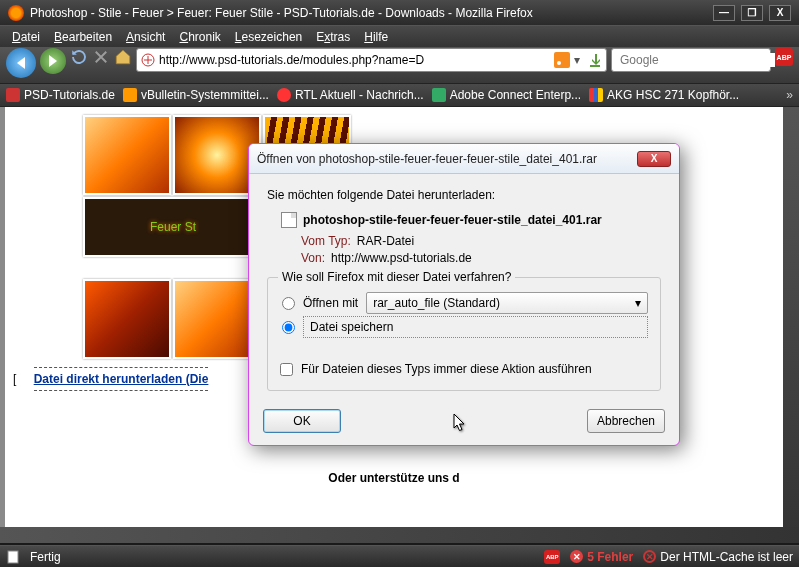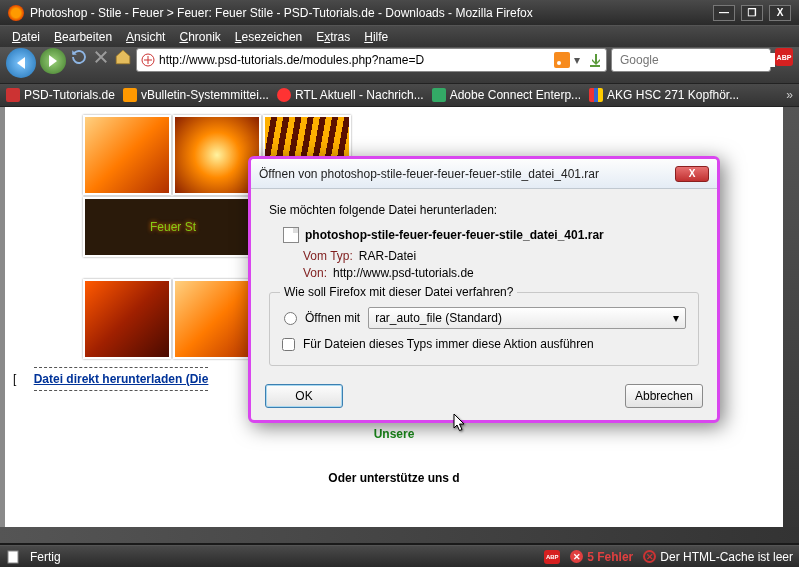--- a/index.html
+++ b/index.html
@@ -39,38 +39,38 @@
 .thumbs{display:flex;gap:2px;margin:0 0 4px 70px;flex-wrap:wrap;width:320px}
 .th{width:88px;height:80px;background:linear-gradient(135deg,#ff9a00,#ff3a00,#7a1500);border:2px solid #fff;box-shadow:0 0 2px rgba(0,0,0,.4)}
 .th.t1{background:linear-gradient(135deg,#ffd080,#ff7a00,#b03000)}
 .th.t2{background:radial-gradient(circle,#fff3a0,#ff8a00 40%,#8a2000)}
 .th.t4{background:repeating-linear-gradient(100deg,#ffb000 0 6px,#5a1000 6px 12px)}
 .th.t5{width:180px;height:60px;background:#2a1a0a;display:flex;align-items:center;justify-content:center;color:#84cc16;font-family:"Old English Text MT",serif;font-size:22px;text-shadow:0 0 4px #ff7a00}
 .th.t6{background:linear-gradient(135deg,#ff5a00,#a02000,#4a0a00)}
 .dllink{color:#003399;text-decoration:underline;font-weight:bold;margin:4px 0 0 14px;display:inline-block;border-bottom:1px dashed #555;border-top:1px dashed #555;padding:4px 0}
 .greentext{color:#1a8a1a;font-weight:bold;text-align:center;margin-top:36px}
 .boldtext{font-weight:bold;text-align:center;margin-top:30px}
-.dialog{position:absolute;left:248px;top:156px;width:472px;background:#f0f0f0;border:3px solid #d946ef;box-shadow:4px 4px 20px rgba(0,0,0,.5);border-radius:6px;overflow:hidden}
+.dialog{position:absolute;left:248px;top:143px;width:432px;background:#f0f0f0;border:1px solid #d946ef;box-shadow:4px 4px 20px rgba(0,0,0,.5);border-radius:6px;overflow:hidden}
 .dlg-title{height:30px;background:linear-gradient(180deg,#fdfdfd,#e4ecf5);display:flex;align-items:center;padding:0 8px;border-bottom:1px solid #c0c8d0}
 .dlg-title .t{flex:1;font-size:12px;color:#222}
 .closebtn{width:34px;height:16px;background:linear-gradient(180deg,#e87070,#c03030);border:1px solid #8a2020;border-radius:3px;display:flex;align-items:center;justify-content:center;color:#fff;font-weight:bold;font-size:10px}
 .dlg-body{padding:14px 18px 10px}
 .dlg-body .intro{margin-bottom:10px}
 .fileline{display:flex;align-items:center;gap:6px;font-weight:bold;margin-left:14px;margin-bottom:6px}
 .fico{width:16px;height:16px;background:#fff;border:1px solid #888;position:relative}
 .fico::after{content:"";position:absolute;right:0;top:0;width:5px;height:5px;background:#ddd}
 .meta{margin-left:34px;margin-bottom:3px;display:flex;gap:6px}
 .meta .k{color:#7f1d1d}
 .groupbox{border:1px solid #c8c8c8;border-radius:3px;margin-top:12px;padding:14px 12px 14px;position:relative}
 .groupbox .legend{position:absolute;top:-8px;left:10px;background:#f0f0f0;padding:0 4px;font-size:12px}
 .radio-row{display:flex;align-items:center;gap:8px;margin-bottom:2px}
 .radio-row input[type=radio]{margin-left:2px}
 .combo{flex:1;height:22px;background:linear-gradient(180deg,#fff,#eaeaea);border:1px solid #9a9a9a;border-radius:2px;display:flex;align-items:center;padding:0 6px;justify-content:space-between}
 .saverow{border:1px dotted #888;padding:3px 6px;flex:1}
-.check-row{display:flex;align-items:center;gap:8px;margin-top:8px}
+.check-row{display:flex;align-items:center;gap:8px;margin-top:24px}
 .dlg-buttons{display:flex;justify-content:space-between;gap:8px;padding:8px 14px 12px}
 .btn{min-width:78px;height:24px;background:linear-gradient(180deg,#fdfdfd,#e4e4e4);border:1px solid #8a8a8a;border-radius:3px;display:flex;align-items:center;justify-content:center;cursor:pointer}
 .btn.primary{border:1px solid #3c7fb1;box-shadow:0 0 0 1px #a8d8f0 inset}
 .cursor{position:absolute;left:453px;top:413px;width:14px;height:20px;pointer-events:none;z-index:100}
 .cursor svg{filter:drop-shadow(1px 1px 1px rgba(0,0,0,.5))}
 .statusbar{position:absolute;left:0;bottom:0;width:100%;height:22px;background:linear-gradient(180deg,#4a4a4a,#2a2a2a);color:#fff;display:flex;align-items:center;padding:0 6px;gap:10px;border-top:1px solid #555}
 .statusbar .sp{flex:1}
 .statusbar .err{color:#e04040;font-weight:bold;display:flex;align-items:center;gap:4px}
 .statusbar .errico{width:13px;height:13px;background:#e04040;border-radius:50%;color:#fff;font-size:9px;display:flex;align-items:center;justify-content:center}
 .statusbar .cache{display:flex;align-items:center;gap:4px}
@@ -207,20 +207,24 @@
     <div class="groupbox">
       <div class="legend">Wie soll Firefox mit dieser Datei verfahren?</div>
       <div class="radio-row">
         <input type="radio" name="act" style="">
         <span>Öffnen mit</span>
         <div class="combo">
             <span>rar_auto_file (Standard)</span>
             <span>▾</span>
           </div>
       </div>
+      <div class="radio-row">
+        <input type="radio" name="act" checked="" style="">
+        <div class="saverow"><span>Datei speichern</span></div>
+      </div>
       <div class="check-row">
         <input type="checkbox" style="">
         <span>Für Dateien dieses Typs immer diese Aktion ausführen</span>
       </div>
     </div>
   </div>
   <div class="dlg-buttons">
     <div class="btn primary">OK</div>
     <div class="btn">Abbrechen</div>
   </div>

